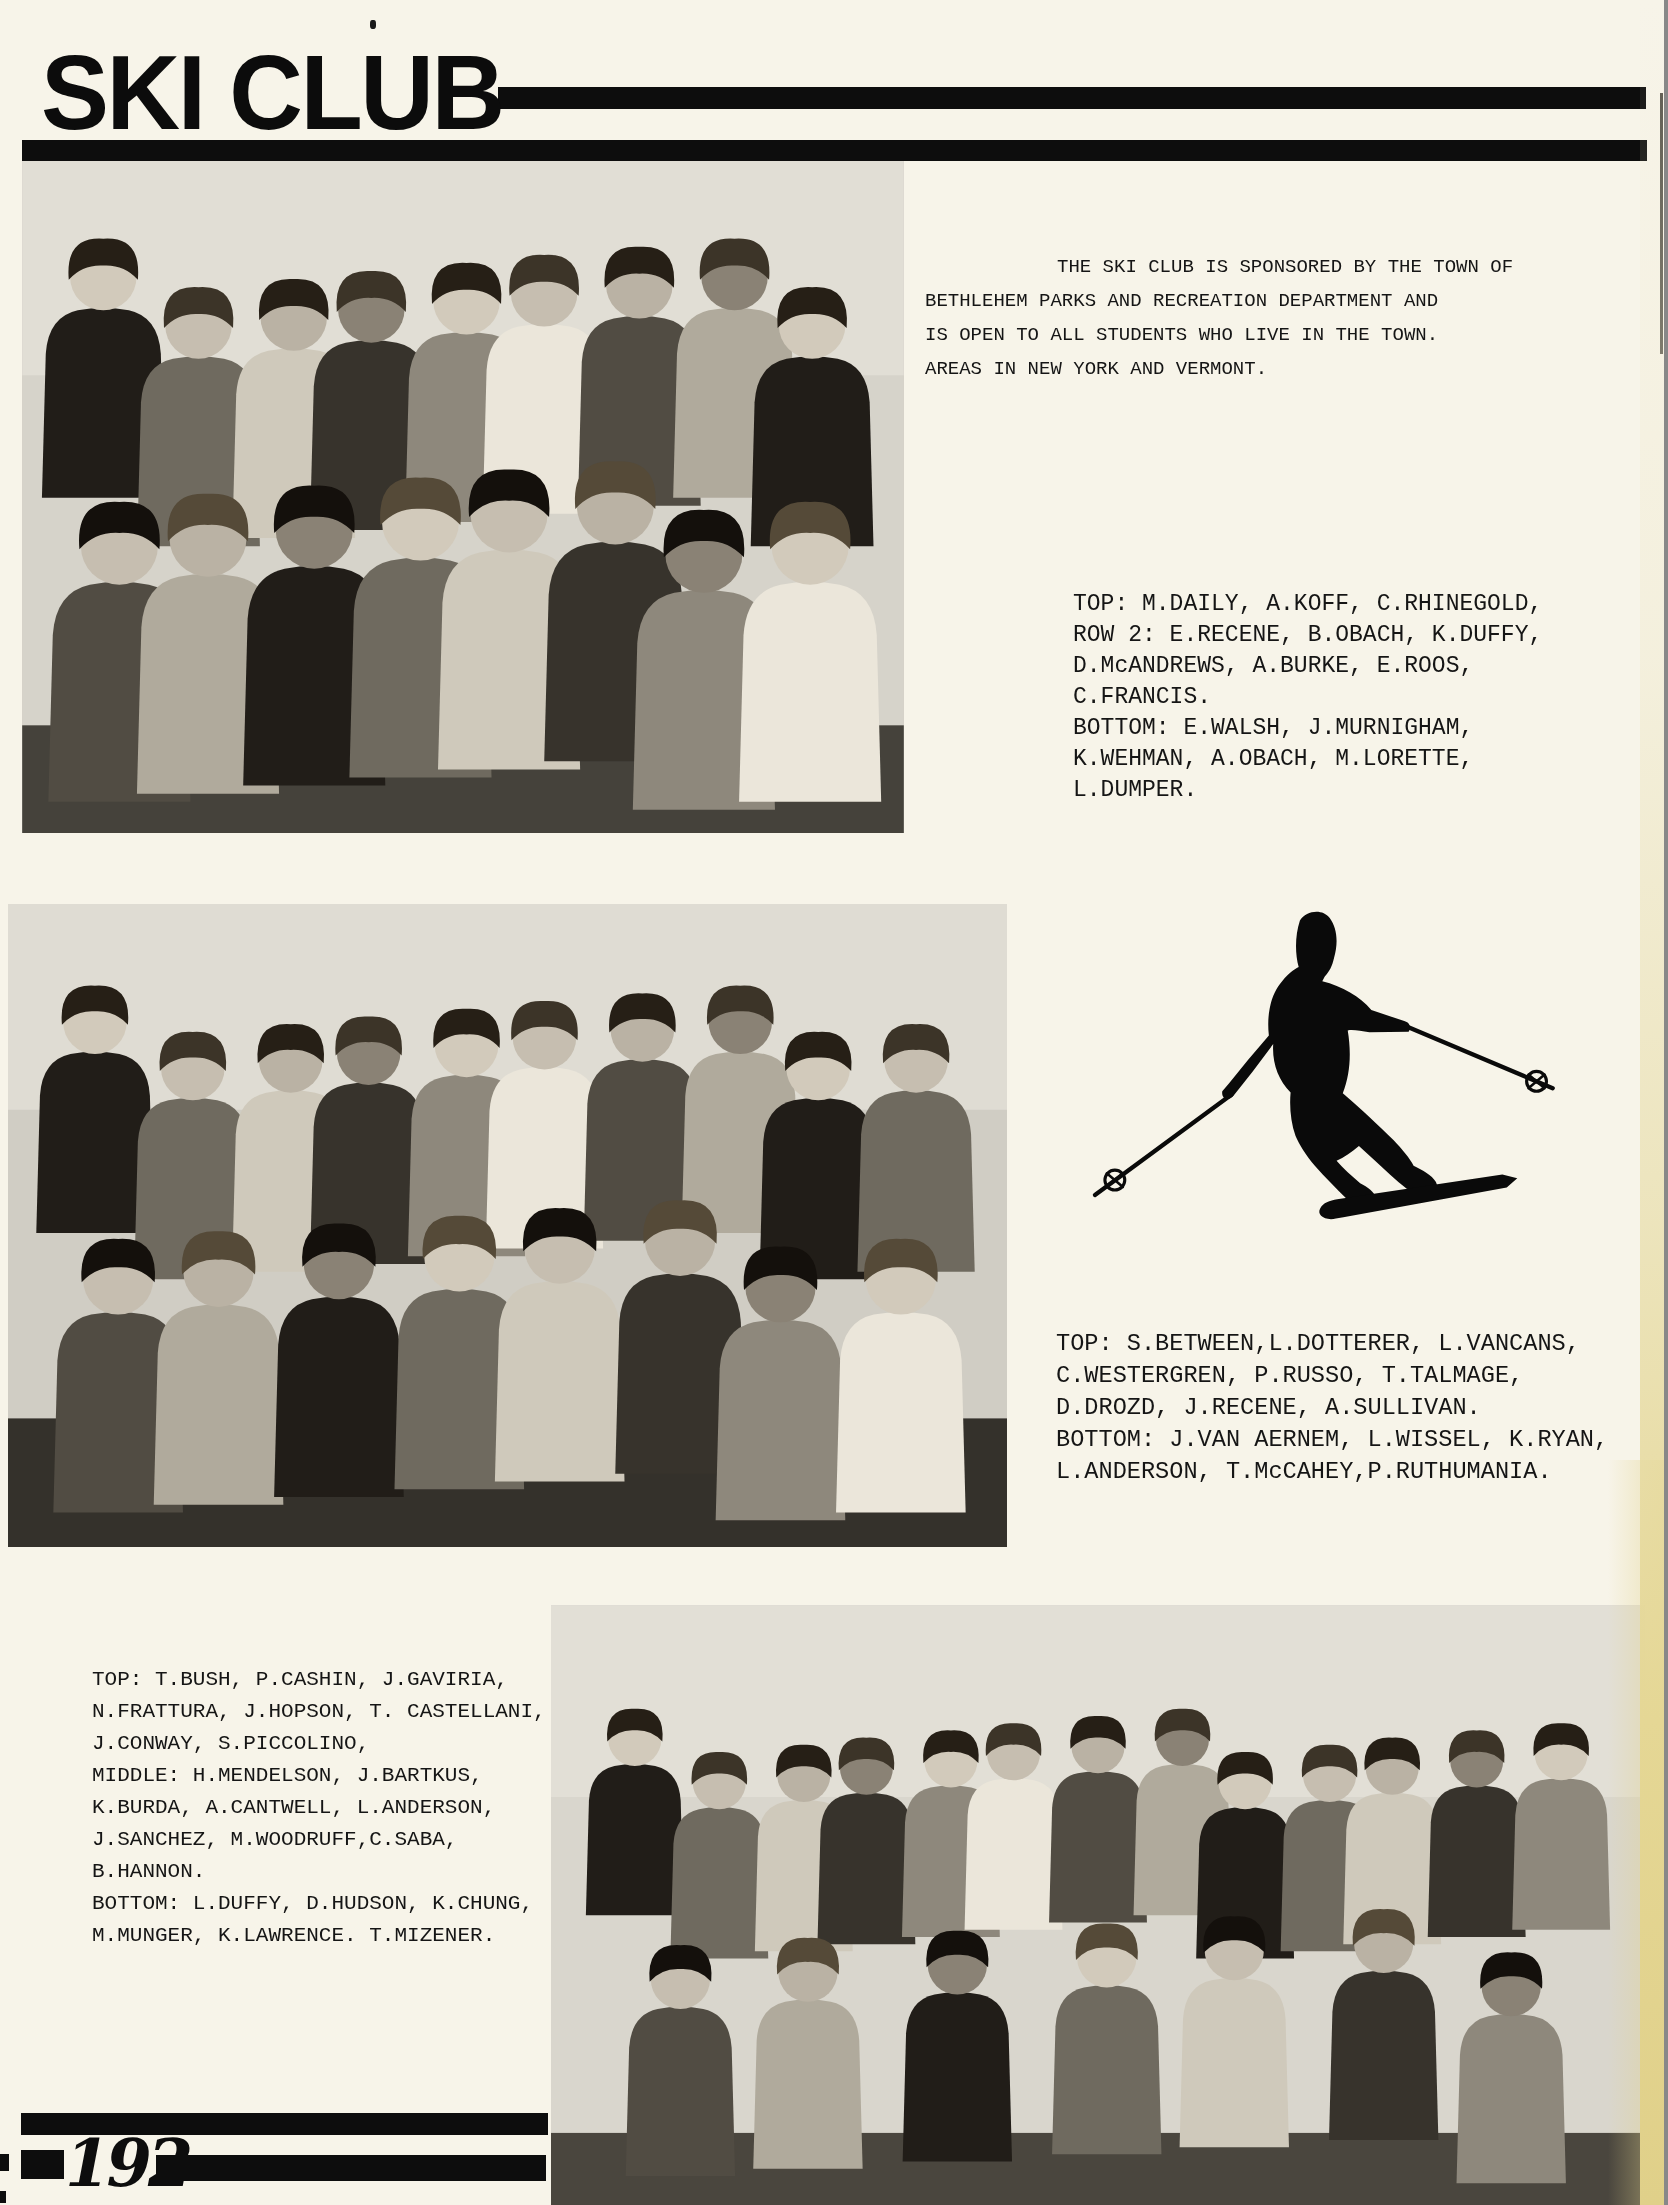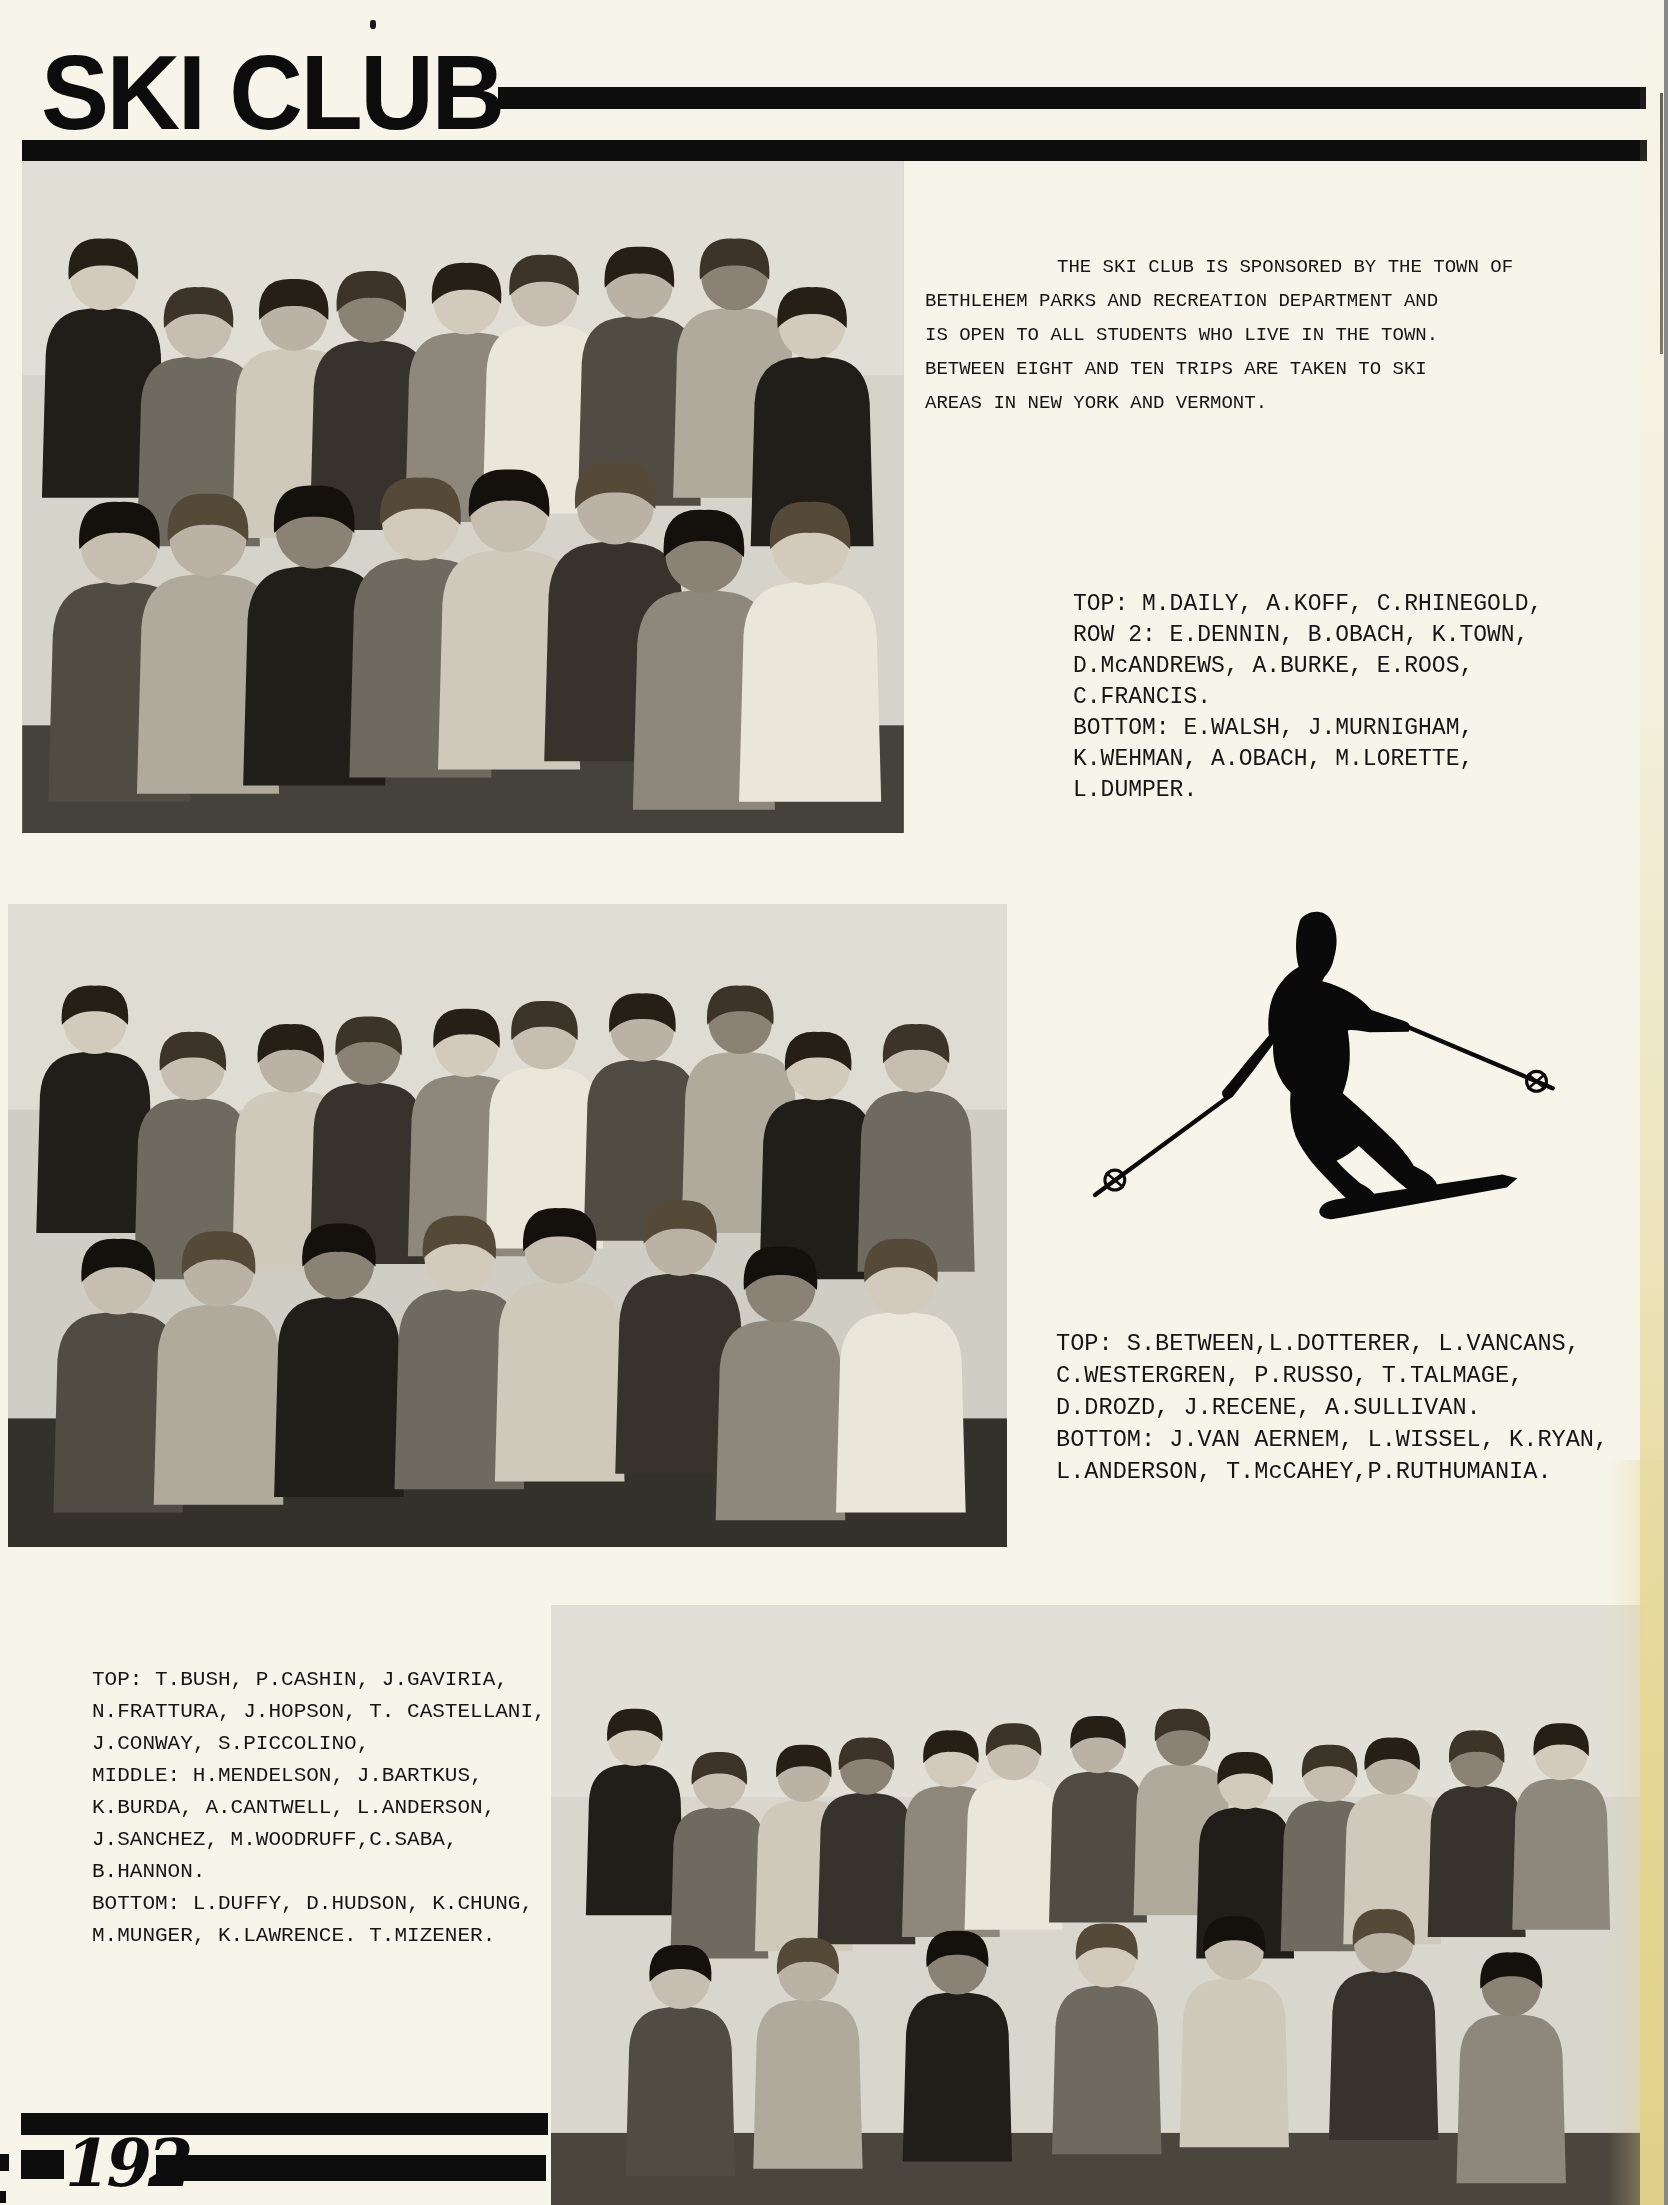--- a/index.html
+++ b/index.html
@@ -266,27 +266,26 @@
         Q1340.669,545.9024 1333.5146,626.9856
         Q1307.2818,598.368 1269.125,600.7528
         Q1230.9682,598.368 1204.7354,626.9856 Z" fill="#554a38"></path>
       </svg>
   </div>
 
   <div class="textblock intro">
     <div class="line">THE SKI CLUB IS SPONSORED BY THE TOWN OF</div>
     <div class="line">BETHLEHEM PARKS AND RECREATION DEPARTMENT AND</div>
     <div class="line">IS OPEN TO ALL STUDENTS WHO LIVE IN THE TOWN.</div>
-    <div class="line">BETWEEN EIGHT AND TEN TRIPS ARE TAKEN TO SKI</div>
     <div class="line">AREAS IN NEW YORK AND VERMONT.</div>
   </div>
 
   <div class="textblock cap1">
     <div class="line">TOP: M.DAILY, A.KOFF, C.RHINEGOLD,</div>
-    <div class="line">ROW 2: E.DENNIN, B.OBACH, K.TOWN,</div>
+    <div class="line">ROW 2: E.RECENE, B.OBACH, K.DUFFY,</div>
     <div class="line">D.McANDREWS, A.BURKE, E.ROOS,</div>
     <div class="line">C.FRANCIS.</div>
     <div class="line">BOTTOM: E.WALSH, J.MURNIGHAM,</div>
     <div class="line">K.WEHMAN, A.OBACH, M.LORETTE,</div>
     <div class="line">L.DUMPER.</div>
   </div>
 
   <div class="photo photo-2">
     <svg class="photo-svg" viewBox="0 0 1608 1035">
         <rect x="0" y="0" width="1608" height="1035" fill="#d0cdc4"></rect>

